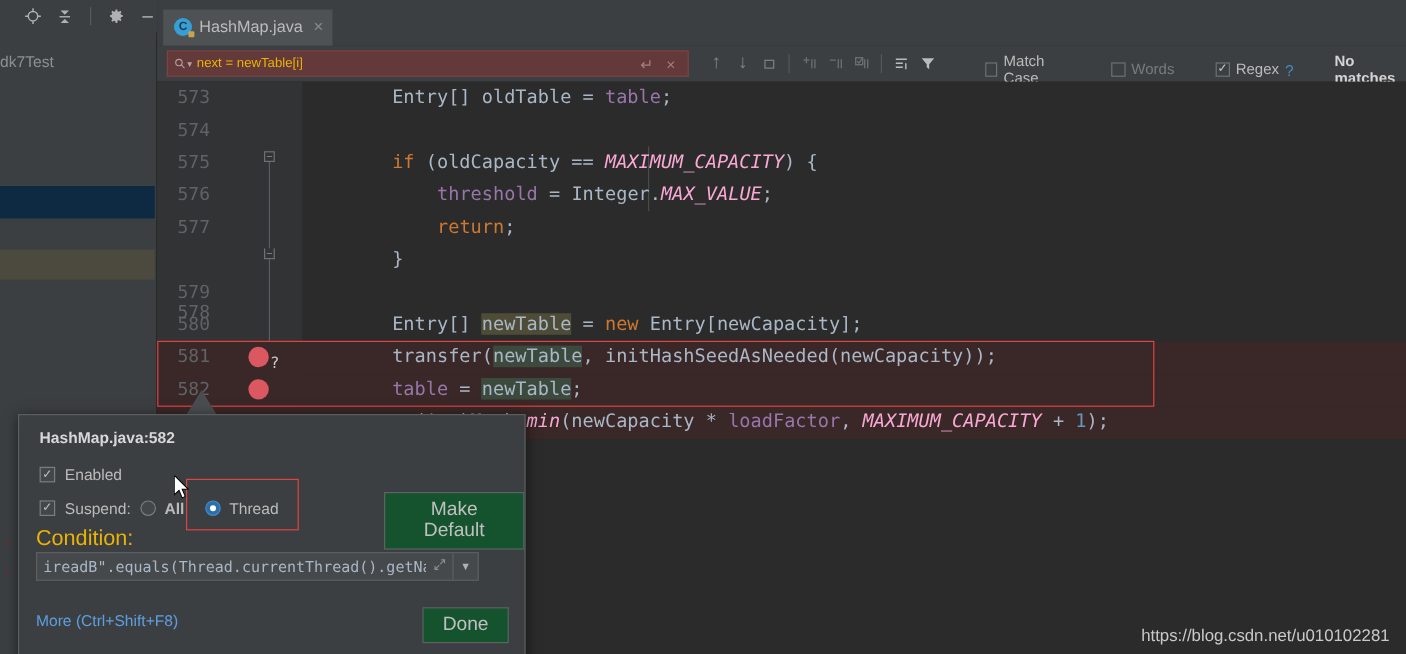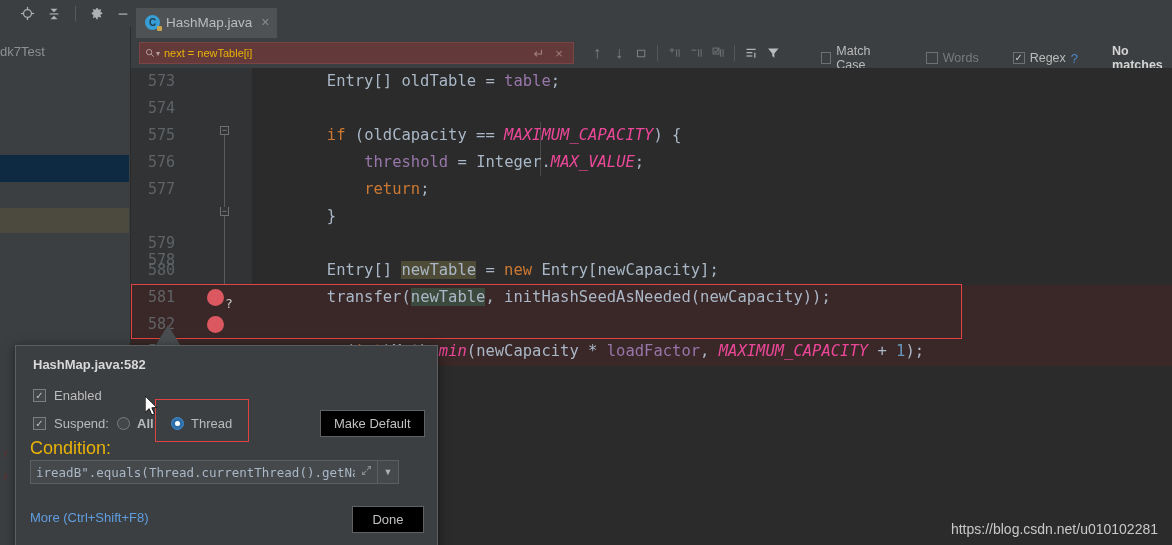--- a/index.html
+++ b/index.html
@@ -95,21 +95,21 @@
   .lnum {
     position: absolute; left: 0; width: 44px; text-align: right;
     color: #606366; font-size: 15px; font-family: "DejaVu Sans Mono", monospace;
     line-height: 27px;
   }
   .code {
     position: absolute; left: 121px; white-space: pre; line-height: 27px;
     font-family: "DejaVu Sans Mono", monospace; font-size: 15.5px; color: #a9b7c6;
   }
   .kw { color: #cc7832; }
-  .st { color: #ec4899; font-style: italic; }
+  .st { color: #f9a8d4; font-style: italic; }
   .fld { color: #9876aa; }
   .num { color: #6897bb; }
   .fn { color: #a9b7c6; }
   .hl { background: #4e4b36; }
   .hl2 { background: #3c4a3e; }
 
   .row-hi { position: absolute; left: 0; width: 1041px; height: 27px; background: #3a2727; }
   .redbox {
     position: absolute; border: 1px solid #e04343; pointer-events: none;
   }
@@ -143,21 +143,21 @@
   .plabel { color: #bbbbbb; font-size: 13px; margin-left: 8px; }
   .radio {
     width: 13px; height: 13px; border-radius: 50%; border: 1px solid #7a7e80; background: #43474a;
   }
   .radio.on { border-color: #3f8cd0; background: #2e6fa8; position: relative; }
   .radio.on::after {
     content: ''; position: absolute; left: 3px; top: 3px; width: 5px; height: 5px;
     border-radius: 50%; background: #ffffff;
   }
   .btn {
-    background: #000000; border: 1px solid #5e6264; color: #c0c0c0; font-size: 13px;
+    background: #14532d; border: 1px solid #5e6264; color: #c0c0c0; font-size: 16px;
     padding: 5px 13px; font-family: "Liberation Sans", sans-serif;
   }
   .cond-label { position: absolute; left: 30px; top: 438px; color: #eab308; font-size: 18px; }
   .cond-field {
     position: absolute; left: 30px; top: 460px; width: 369px; height: 24px;
     background: #45494b; border: 1px solid #5b5f61; display: flex; align-items: center;
   }
   .cond-text {
     flex: 1; padding-left: 5px; font-family: "DejaVu Sans Mono", monospace;
     font-size: 12.5px; color: #a9b7c6; white-space: nowrap; overflow: hidden;
@@ -338,20 +338,21 @@
         <div class="code" style="top: 108px; left: 233.2px;"><span class="kw">return</span><span class="fn">;</span></div>
         <div class="lnum" style="top: 135px; margin-top: 44px;">578</div>
         <div class="code" style="top: 135px; left: 195.8px;"><span class="fn">}</span></div>
         <div class="lnum" style="top: 162px;">579</div>
         <div class="code" style="top: 162px; left: 195.8px;"></div>
         <div class="lnum" style="top: 189px;">580</div>
         <div class="code" style="top: 189px; left: 195.8px;"><span class="fn">Entry[] </span><span class="hl">newTable</span><span class="fn"> = </span><span class="kw">new</span><span class="fn"> Entry[newCapacity];</span></div>
         <div class="lnum" style="top: 216px;">581</div>
         <div class="code" style="top: 216px; left: 195.8px;"><span class="fn">transfer(</span><span class="hl2">newTable</span><span class="fn">, initHashSeedAsNeeded(newCapacity));</span></div>
         <div class="lnum" style="top: 243px;">582</div>
+        <div class="code" style="top: 243px; left: 195.8px;"><span class="fld">table</span><span class="fn"> = </span><span class="hl2">newTable</span><span class="fn">;</span></div>
         <div class="lnum" style="top: 270px;">583</div>
         <div class="code" style="top: 270px; left: 195.8px; clip-path: inset(6px 0px 0px);"><span class="fn">= (</span><span class="kw">int</span><span class="fn">)Math.</span><span class="st">min</span><span class="fn">(newCapacity * </span><span class="fld">loadFactor</span><span class="fn">, </span><span class="st">MAXIMUM_CAPACITY</span><span class="fn"> + </span><span class="num">1</span><span class="fn">);</span></div>
       </div>
 
     <div class="bp" style="left:76px; top:221px;"></div>
     <div class="bp-q" style="left:94px; top:228px;">?</div>
     <div class="bp" style="left:76px; top:248px;"></div>
   </div>
 
   <div class="popup-tail"></div>

